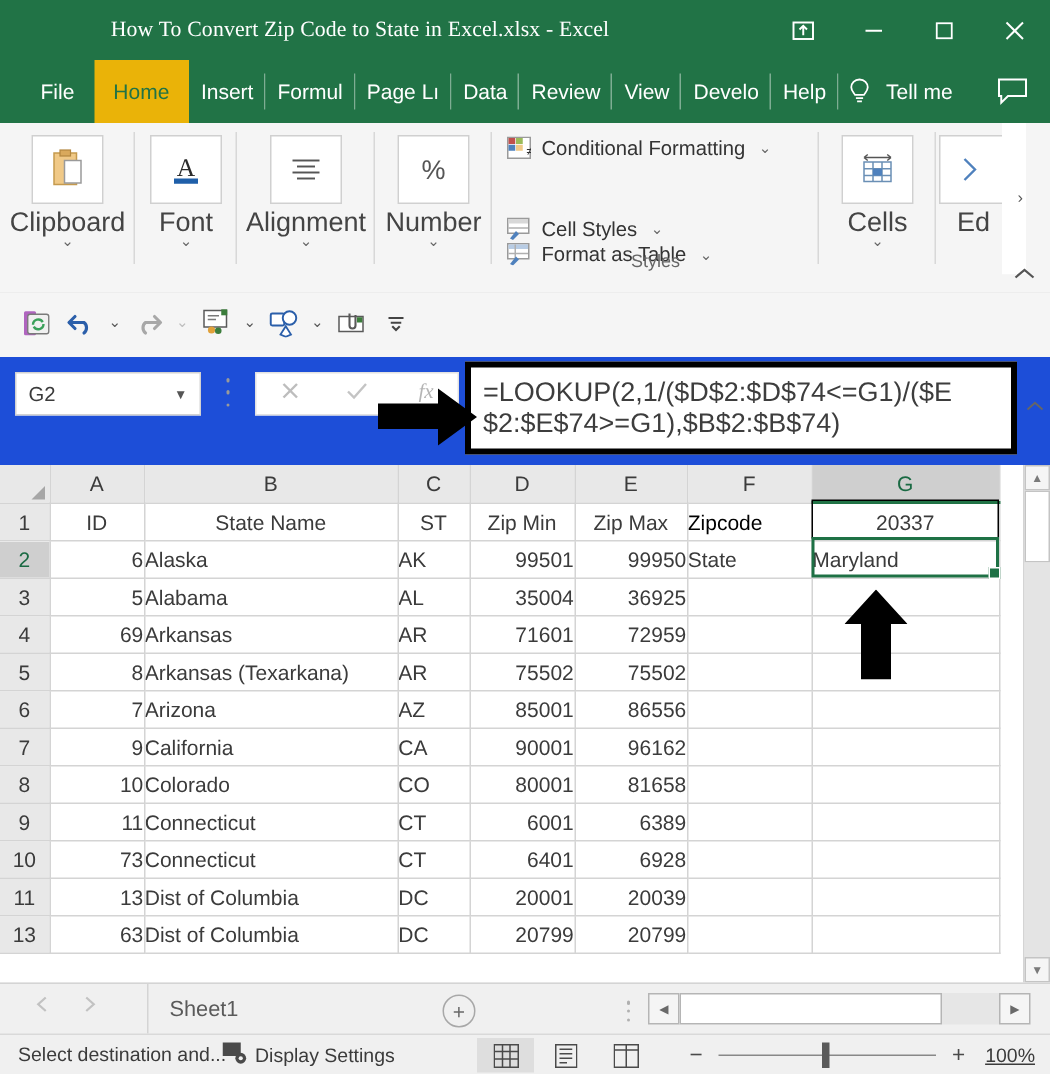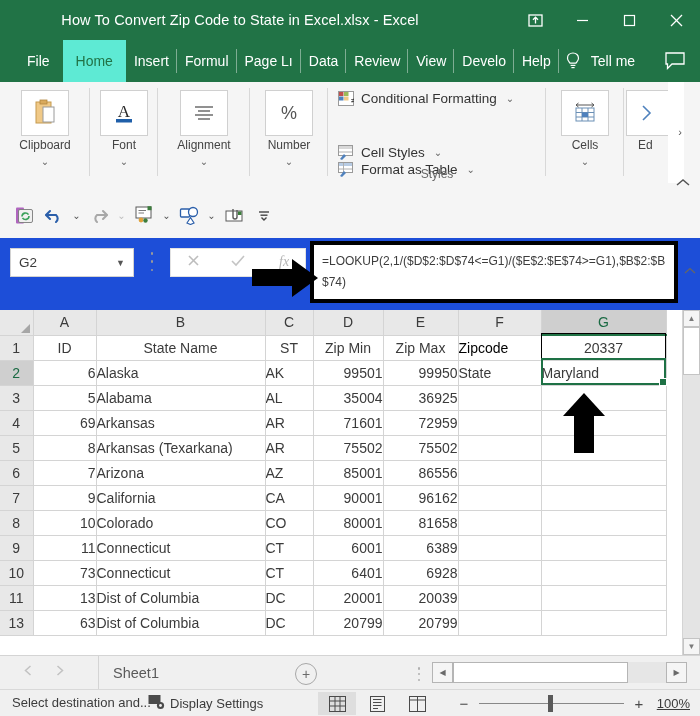--- a/index.html
+++ b/index.html
@@ -12,21 +12,21 @@
   .app{position:relative;width:700px;height:716px;background:#fff;}
 
   
   .titlebar{
     position:absolute;left:0;top:0;width:700px;height:40px;
     background:#217346;
   }
   .title-text{
     position:absolute;left:0;top:0;width:480px;height:40px;
     display:flex;align-items:center;justify-content:center;
-    color:#fff;font-size:14.5px;letter-spacing:.1px;white-space:nowrap;
+    color:#fff;font-size:14.5px;letter-spacing:.1px;white-space:nowrap;font-family:Liberation Serif, serif;
   }
   .win-btns{position:absolute;right:0;top:0;height:40px;display:flex;align-items:center;}
   .win-btn{
     width:47px;height:40px;display:flex;align-items:center;justify-content:center;
     color:#ffffff;
   }
   .win-btn svg{display:block;}
 
   
   .tabbar{
@@ -34,42 +34,42 @@
     background:#217346;display:flex;align-items:flex-end;
   }
   .tab{
     height:42px;display:flex;align-items:center;justify-content:center;
     color:#fff;font-size:14px;padding:0 8px;position:relative;white-space:nowrap;
     overflow:hidden;
   }
   .tab.sep::after{
     content:"";position:absolute;right:0;top:9px;height:24px;width:1px;background:rgba(255,255,255,.42);
   }
-  .tab.active{background:#5eead4;color:#217346;font-weight:400;}
+  .tab.active{background:#eab308;color:#217346;font-weight:400;}
   .tab-file{padding:0 13px;}
   .tellme{display:flex;align-items:center;gap:8px;color:#fff;font-size:14px;padding:0 6px;height:42px;}
   .bulb{width:18px;height:20px;}
   .comment-icon{margin-left:auto;margin-right:14px;display:flex;align-items:center;height:42px;}
 
   
   .ribbon{
     position:absolute;left:0;top:82px;width:700px;height:113px;
     background:#f5f5f5;border-bottom:1px solid #d4d4d4;
   }
   .rgroup{position:absolute;top:0;height:101px;}
   .rgroup .divider{
     position:absolute;right:0;top:6px;width:1px;height:88px;background:#d8d8d8;
   }
   .big-btn{
     position:absolute;left:50%;transform:translateX(-50%);top:8px;
     width:46px;height:44px;border:1px solid #d0d0d0;background:#fff;
     display:flex;align-items:center;justify-content:center;
   }
   .big-lbl{
-    position:absolute;left:0;right:0;top:56px;text-align:center;font-size:12px;color:#444;
+    position:absolute;left:0;right:0;top:56px;text-align:center;font-size:18px;color:#444;
   }
   .big-caret{
     position:absolute;left:0;right:0;top:75px;text-align:center;font-size:10px;color:#666;
     line-height:10px;
   }
   .styles-row{
     position:absolute;display:flex;align-items:center;gap:7px;font-size:13.5px;color:#333;
     white-space:nowrap;
   }
   .styles-row .cv{font-size:10px;color:#666;margin-left:2px;}
@@ -117,21 +117,21 @@
     position:absolute;left:170px;top:10px;width:134px;height:27px;background:#fff;
     border:1px solid #e2e2e2;display:flex;align-items:center;justify-content:space-around;
     color:#bdbdbd;
   }
   .formula-input{
     position:absolute;left:310px;top:3px;width:368px;height:62px;
     background:#fff;border:4px solid #000;box-sizing:border-box;
     display:flex;align-items:center;
   }
   .formula-text{
-    font-size:12px;color:#3d3d3d;line-height:21px;padding:0 8px;
+    font-size:18px;color:#3d3d3d;line-height:21px;padding:0 8px;
     word-break:break-all;
   }
   .fb-expand{
     position:absolute;right:2px;top:22px;width:16px;height:22px;
     display:flex;align-items:center;justify-content:center;color:#555;font-size:11px;
   }
   .arrow-right{position:absolute;left:252px;top:258px;width:66px;height:40px;z-index:6;}
 
   
   .gridwrap{

